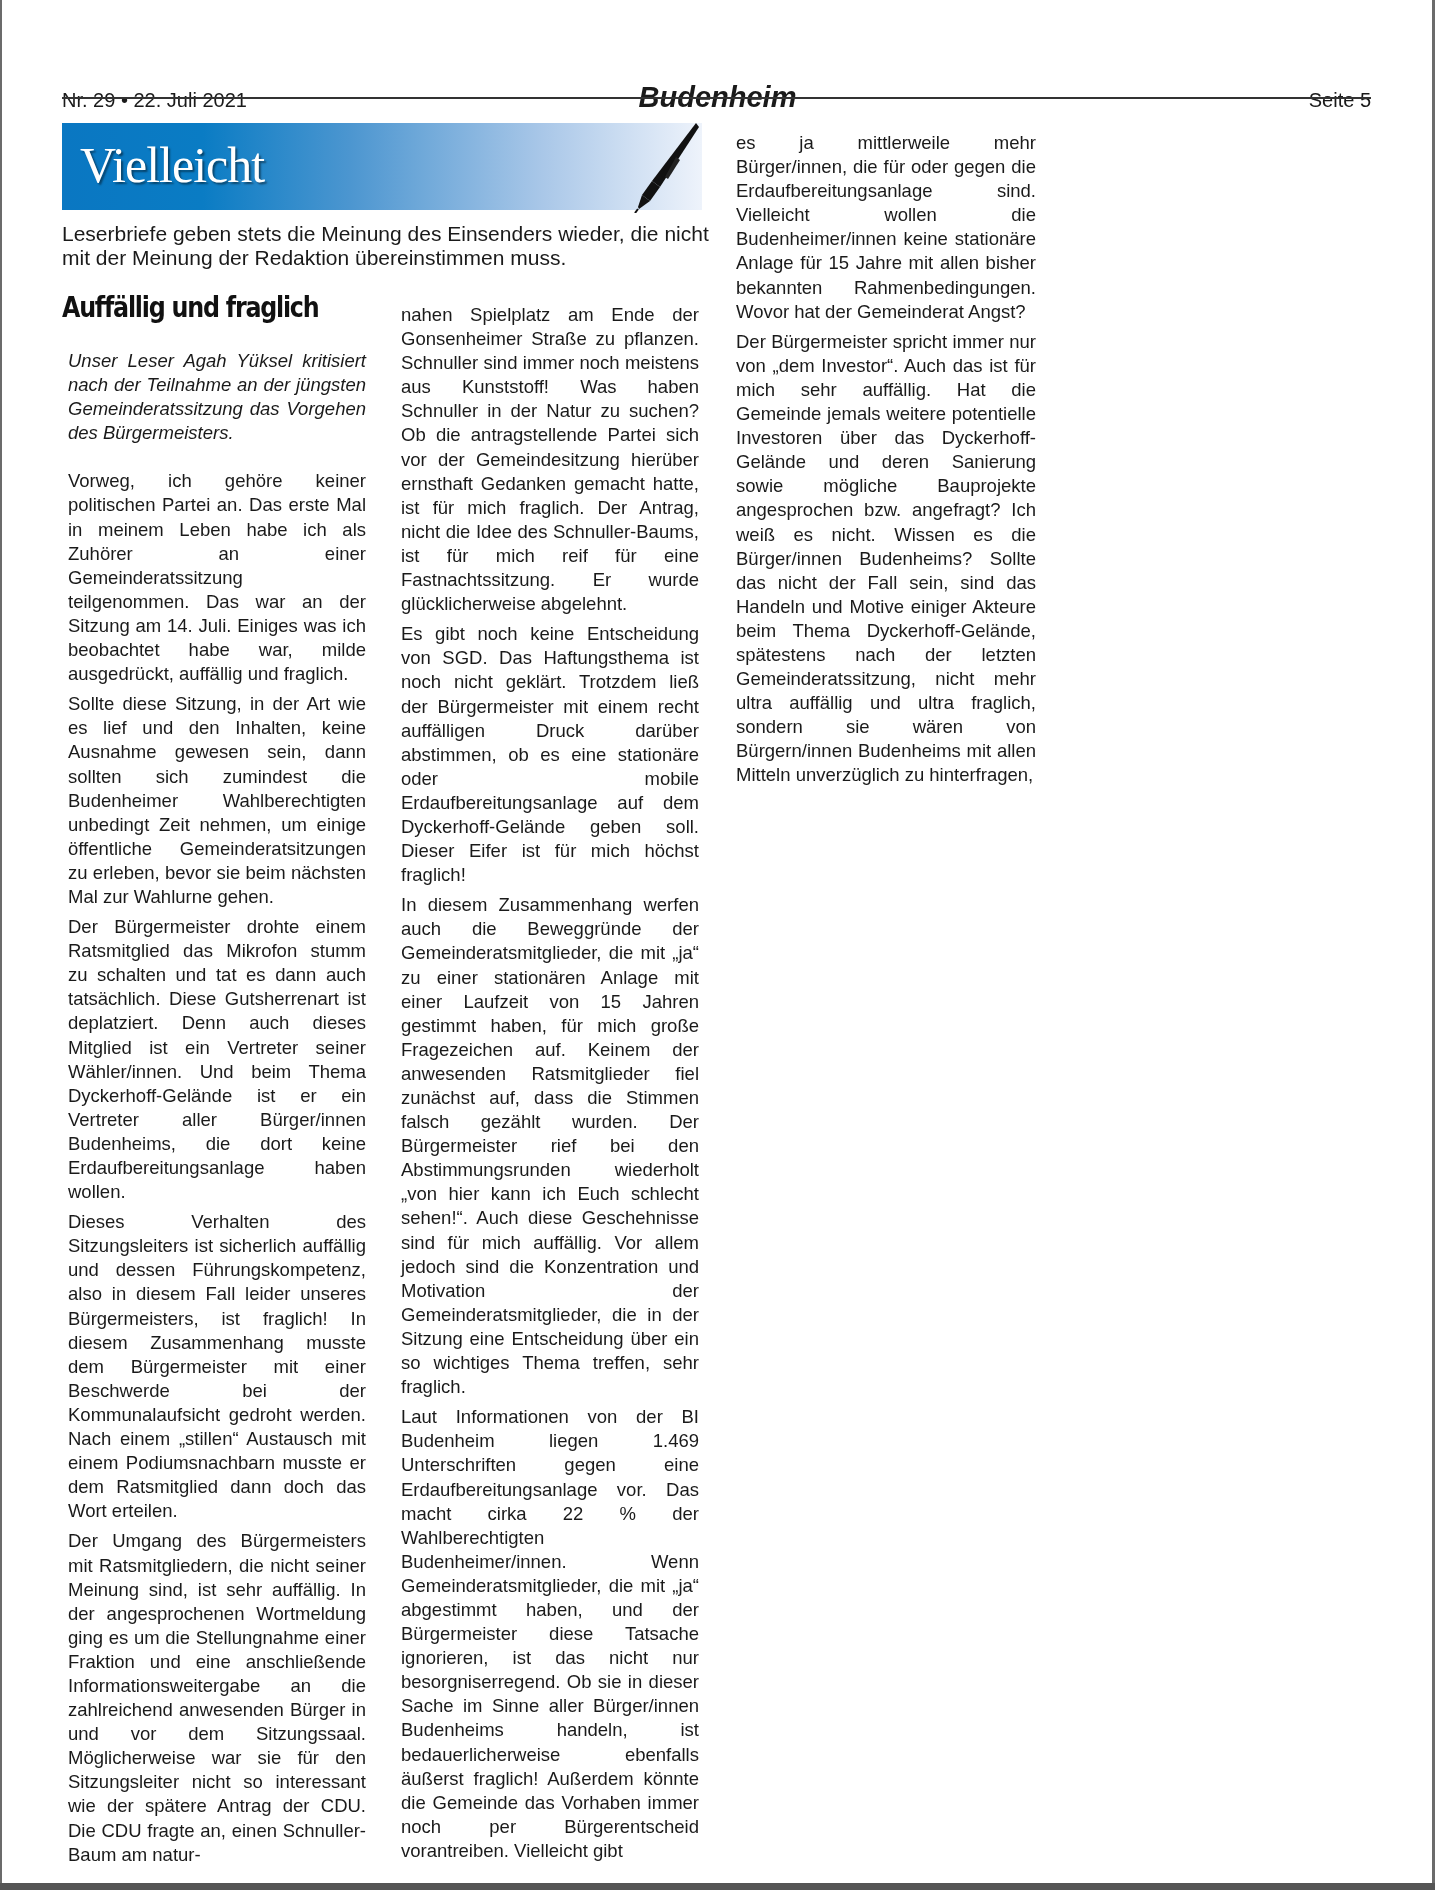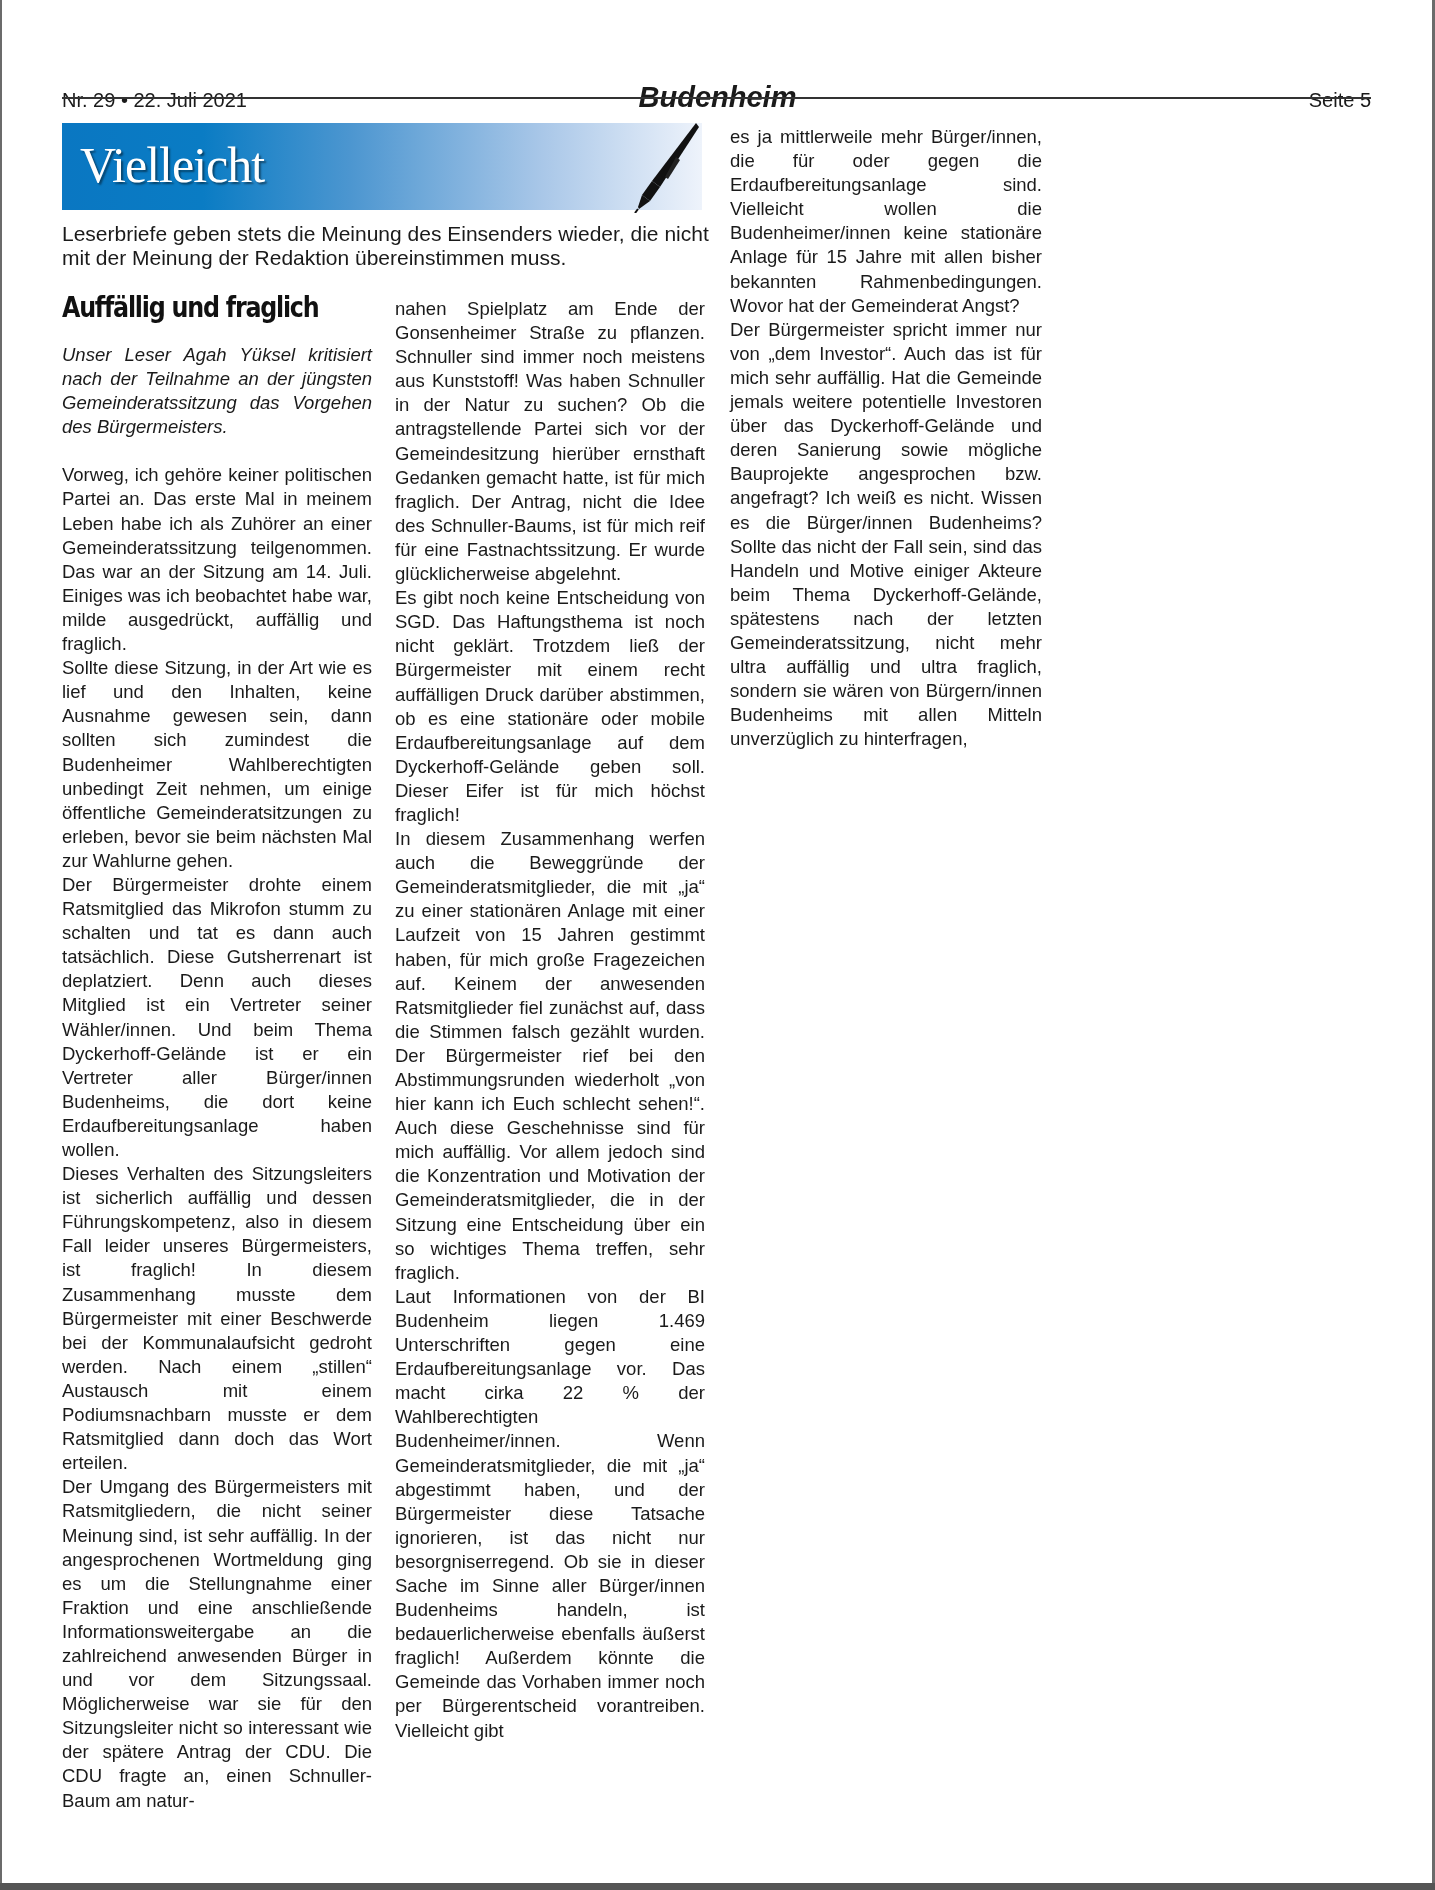--- a/index.html
+++ b/index.html
@@ -22,21 +22,21 @@
             text-shadow:2px 2px 2px rgba(0,0,0,0.45); }
   .pen-icon { position:absolute; right:2px; top:-2px; width:70px; height:92px; }
 
   .intro { position:absolute; left:62px; top:222px; width:650px; font-size:21px; line-height:24px; }
 
   .art-title { position:absolute; left:62px; top:287px; font-family:"DejaVu Sans", sans-serif;
                font-weight:bold; font-size:29px; line-height:40px; letter-spacing:-1.5px;
                transform:scaleX(0.82); transform-origin:left center; color:#111; }
 
   .col { position:absolute; font-size:18.5px; line-height:24.1px; text-align:justify; }
-  .col p { margin:0; }
+  .col p { margin:6px; }
   .col-left { left:62px; top:343px; width:310px; }
   .col-mid { left:395px; top:297px; width:310px; }
   .col-right { left:730px; top:125px; width:312px; }
   .lede { font-style:italic; margin-bottom:24px !important; }
 </style>
 </head>
 <body>
 
 <div class="page-border-left"></div>
 <div class="page-border-right"></div>

